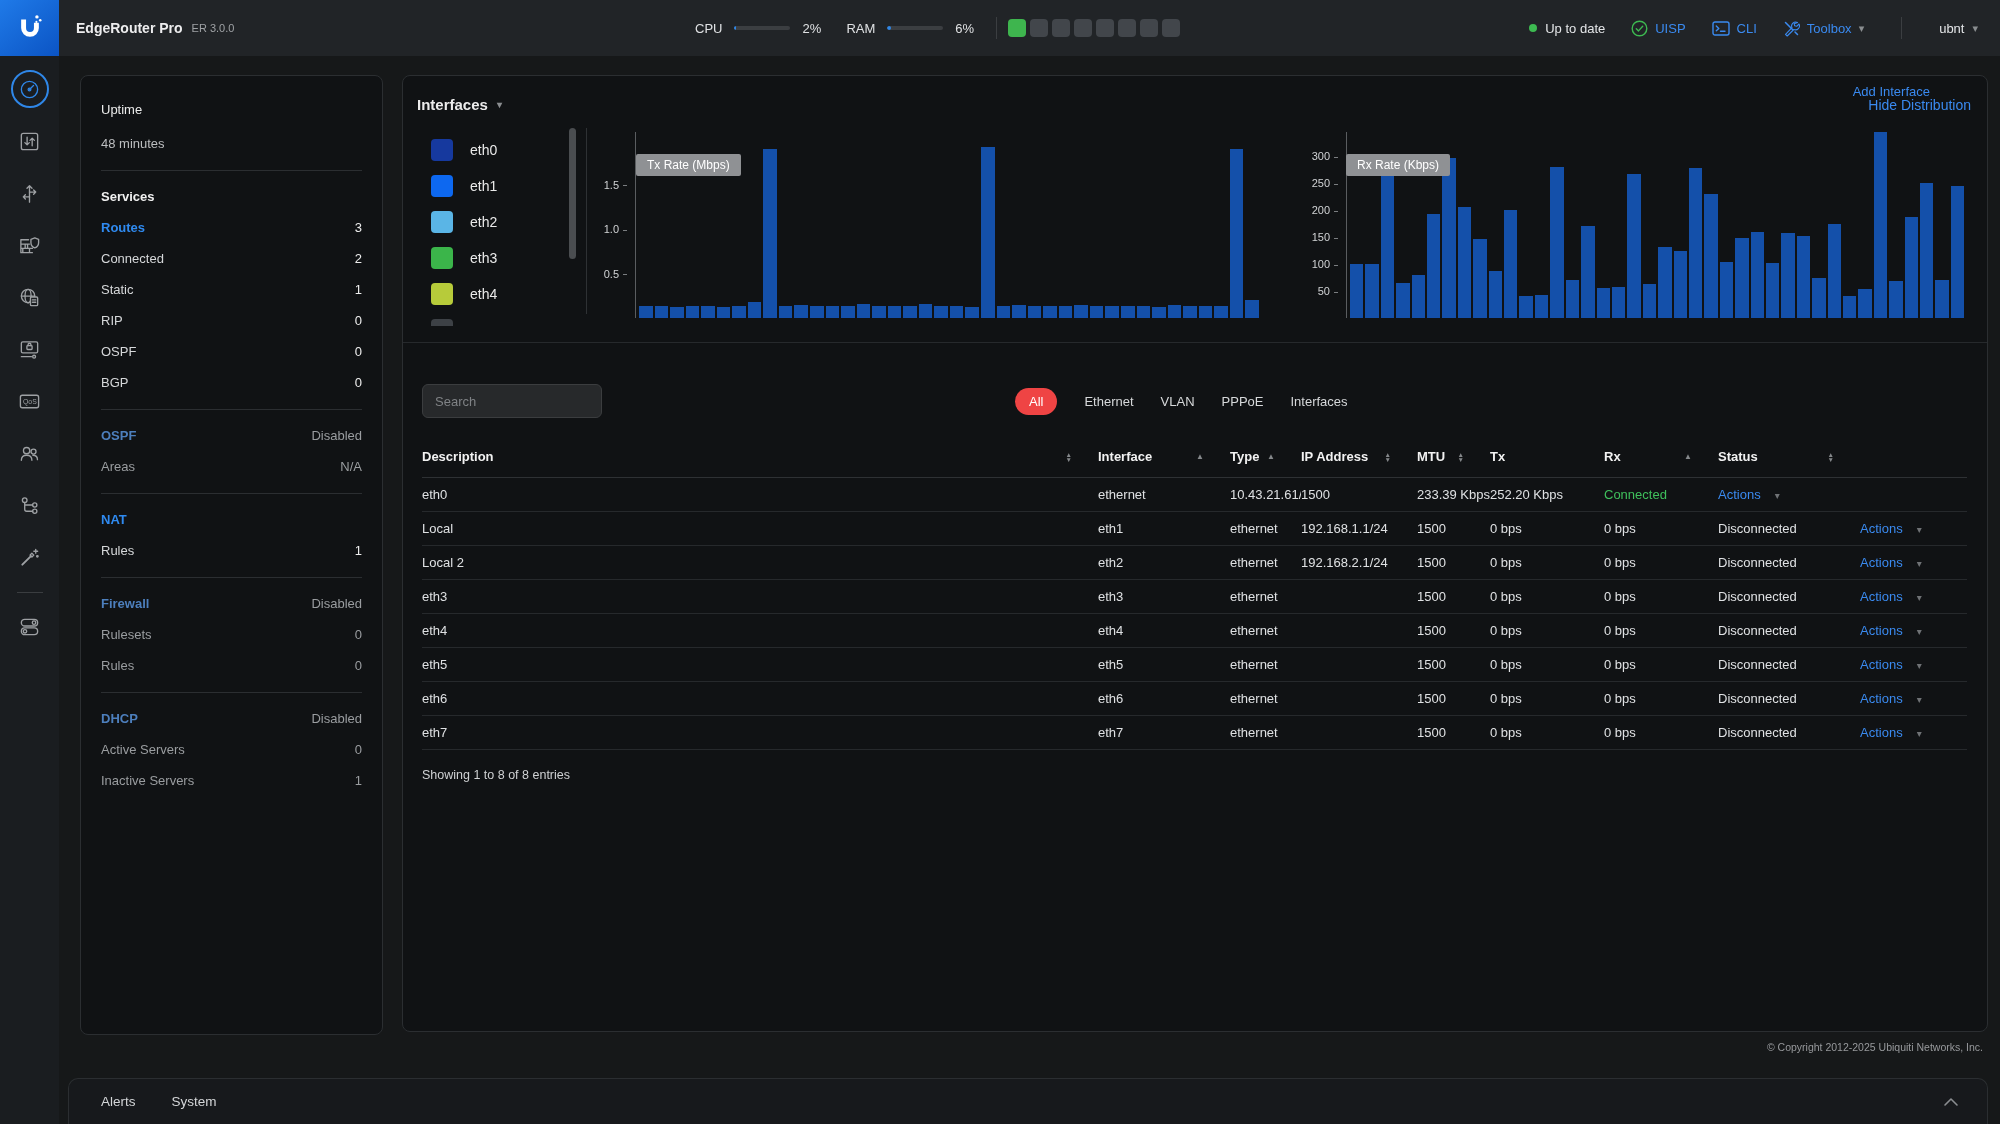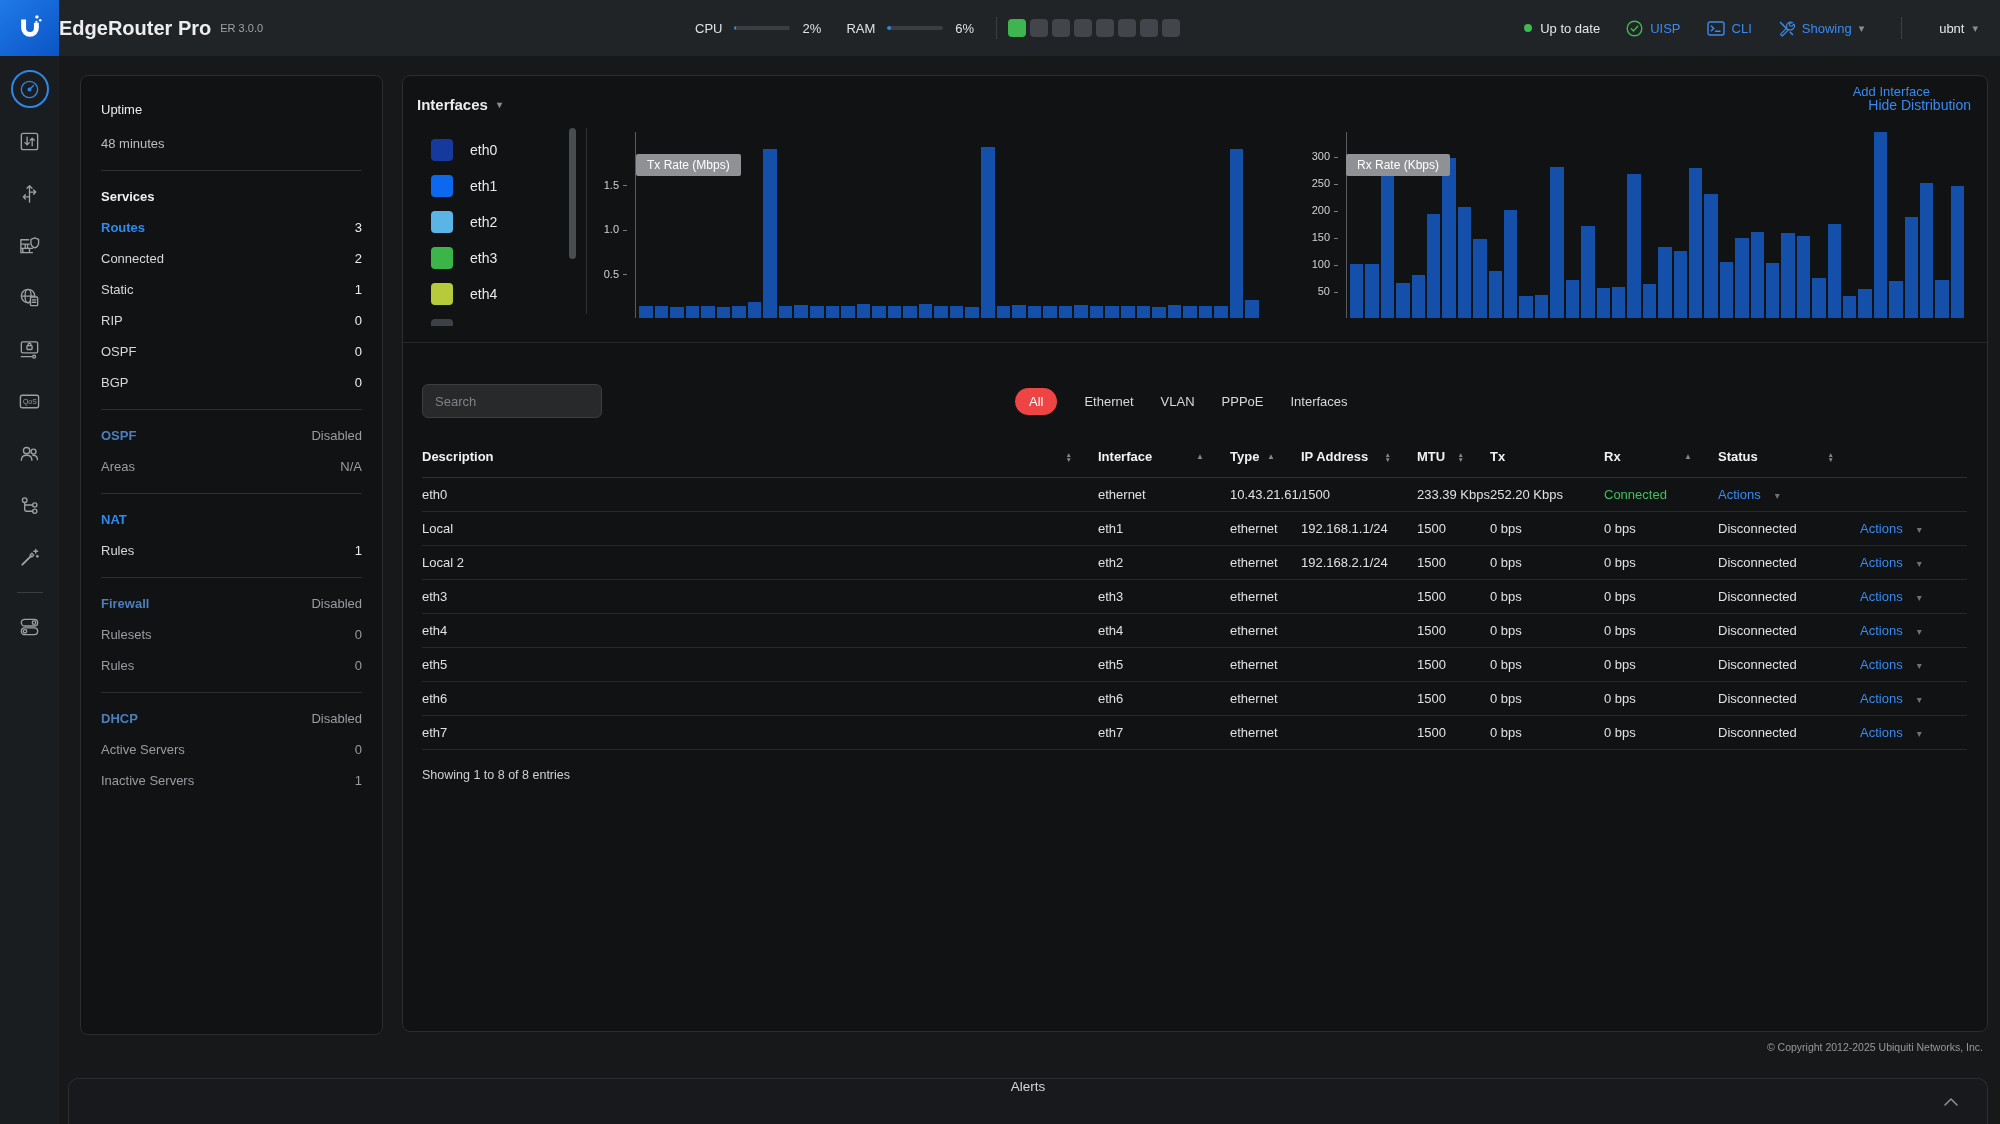--- a/index.html
+++ b/index.html
@@ -3,21 +3,21 @@
 <meta charset="utf-8">
 <style>
   html,body{margin:0;padding:0;background:#0c0d0e;}
   *{box-sizing:border-box;}
   .screen{position:relative;width:2000px;height:1124px;background:#161819;
           font-family:"Liberation Sans",sans-serif;overflow:hidden;color:#e4e6e8;}
 
   
   .topbar{position:absolute;top:0;left:0;right:0;height:56px;background:#212427;display:flex;align-items:center;z-index:5;}
   .logo{width:59px;height:56px;background:linear-gradient(140deg,#1f7ae8,#0b54c4);display:flex;align-items:center;justify-content:center;cursor:pointer;}
-  .app-title{font-size:20px;font-weight:bold;color:#ededee;}
+  .app-title{margin-left:17px;font-size:14px;font-weight:bold;color:#ededee;}
   .app-version{margin-left:9px;font-size:11px;color:#9fa2a5;}
   .sys{position:absolute;left:695px;top:0;height:56px;display:flex;align-items:center;font-size:13px;color:#dfe1e3;}
   .meter{width:56px;height:4px;border-radius:2px;background:#3b3e41;margin:0 12px;position:relative;overflow:hidden;}
   .meter i{position:absolute;left:0;top:0;bottom:0;background:#2f87e8;border-radius:2px;}
   .pct{width:30px;}
   .tdiv{width:1px;height:22px;background:#3b3e41;margin:0 11px;}
   .ports{display:flex;gap:4px;}
   .port{width:18px;height:18px;border-radius:4px;background:#42464b;}
   .topbar-right{position:absolute;right:22px;top:0;height:56px;display:flex;align-items:center;gap:26px;font-size:13px;}
   .tr-item{display:flex;align-items:center;gap:7px;color:#3a8af0;cursor:pointer;}
@@ -104,21 +104,21 @@
   .cell.connected{color:#3fc05c;}
   .actions-link{color:#3a8af0;cursor:pointer;}
   .actions-caret{color:#6f7275;font-size:10px;margin-left:14px;cursor:pointer;}
   .tfoot{margin-top:18px;font-size:12.5px;color:#cfd1d3;}
 
   .copyright{position:absolute;top:1041px;right:17px;font-size:10.5px;color:#97999c;}
 
   
   .bottombar{position:absolute;left:68px;right:12px;top:1078px;height:46px;background:#17191c;
              border:1px solid #2b2e31;border-bottom:none;border-radius:10px 10px 0 0;
-             display:flex;align-items:center;padding:0 32px;gap:36px;z-index:6;flex-direction:column;}
+             display:flex;align-items:center;padding:0 32px;gap:36px;z-index:6;}
   .btab{font-size:13.5px;color:#d4d6d8;cursor:pointer;}
   .chev{position:absolute;right:28px;top:14px;cursor:pointer;}
 </style>
 </head>
 <body>
 
 <div class="screen">
 
   <header class="topbar">
     <div class="logo">
@@ -174,21 +174,21 @@
           <rect x="1" y="1" width="16" height="13" rx="2" stroke="#3a8af0" stroke-width="1.4" fill="none"></rect>
           <path d="M4.3 5 l2.5 2.4 -2.5 2.4 M8.5 10.2 h4.5" stroke="#3a8af0" stroke-width="1.4" fill="none" stroke-linecap="round" stroke-linejoin="round"></path>
         </svg>
         <span>CLI</span>
       </span>
       <span class="tr-item">
         <svg width="17" height="17" viewBox="0 0 17 17">
           <path d="M2.5 2.5 l7 7 M12 12 l2.5 2.5" stroke="#3a8af0" stroke-width="1.5" fill="none" stroke-linecap="round"></path>
           <path d="M14.5 2.5 a4 4 0 0 0 -5.5 5.2 l-6.5 6.6 1.7 1.7 6.6-6.5 a4 4 0 0 0 5.2-5.5 l-2.3 2.3 -2 -0.5 -0.5 -2 z" stroke="#3a8af0" stroke-width="1.1" fill="none" stroke-linejoin="round"></path>
         </svg>
-        <span>Showing</span>
+        <span>Toolbox</span>
         <span class="caret big">▾</span>
       </span>
       <span class="tdiv"></span>
       <span class="tr-plain" style="cursor:pointer;">
         <span>ubnt</span>
         <span class="caret big">▾</span>
       </span>
     </div>
   </header>
 

